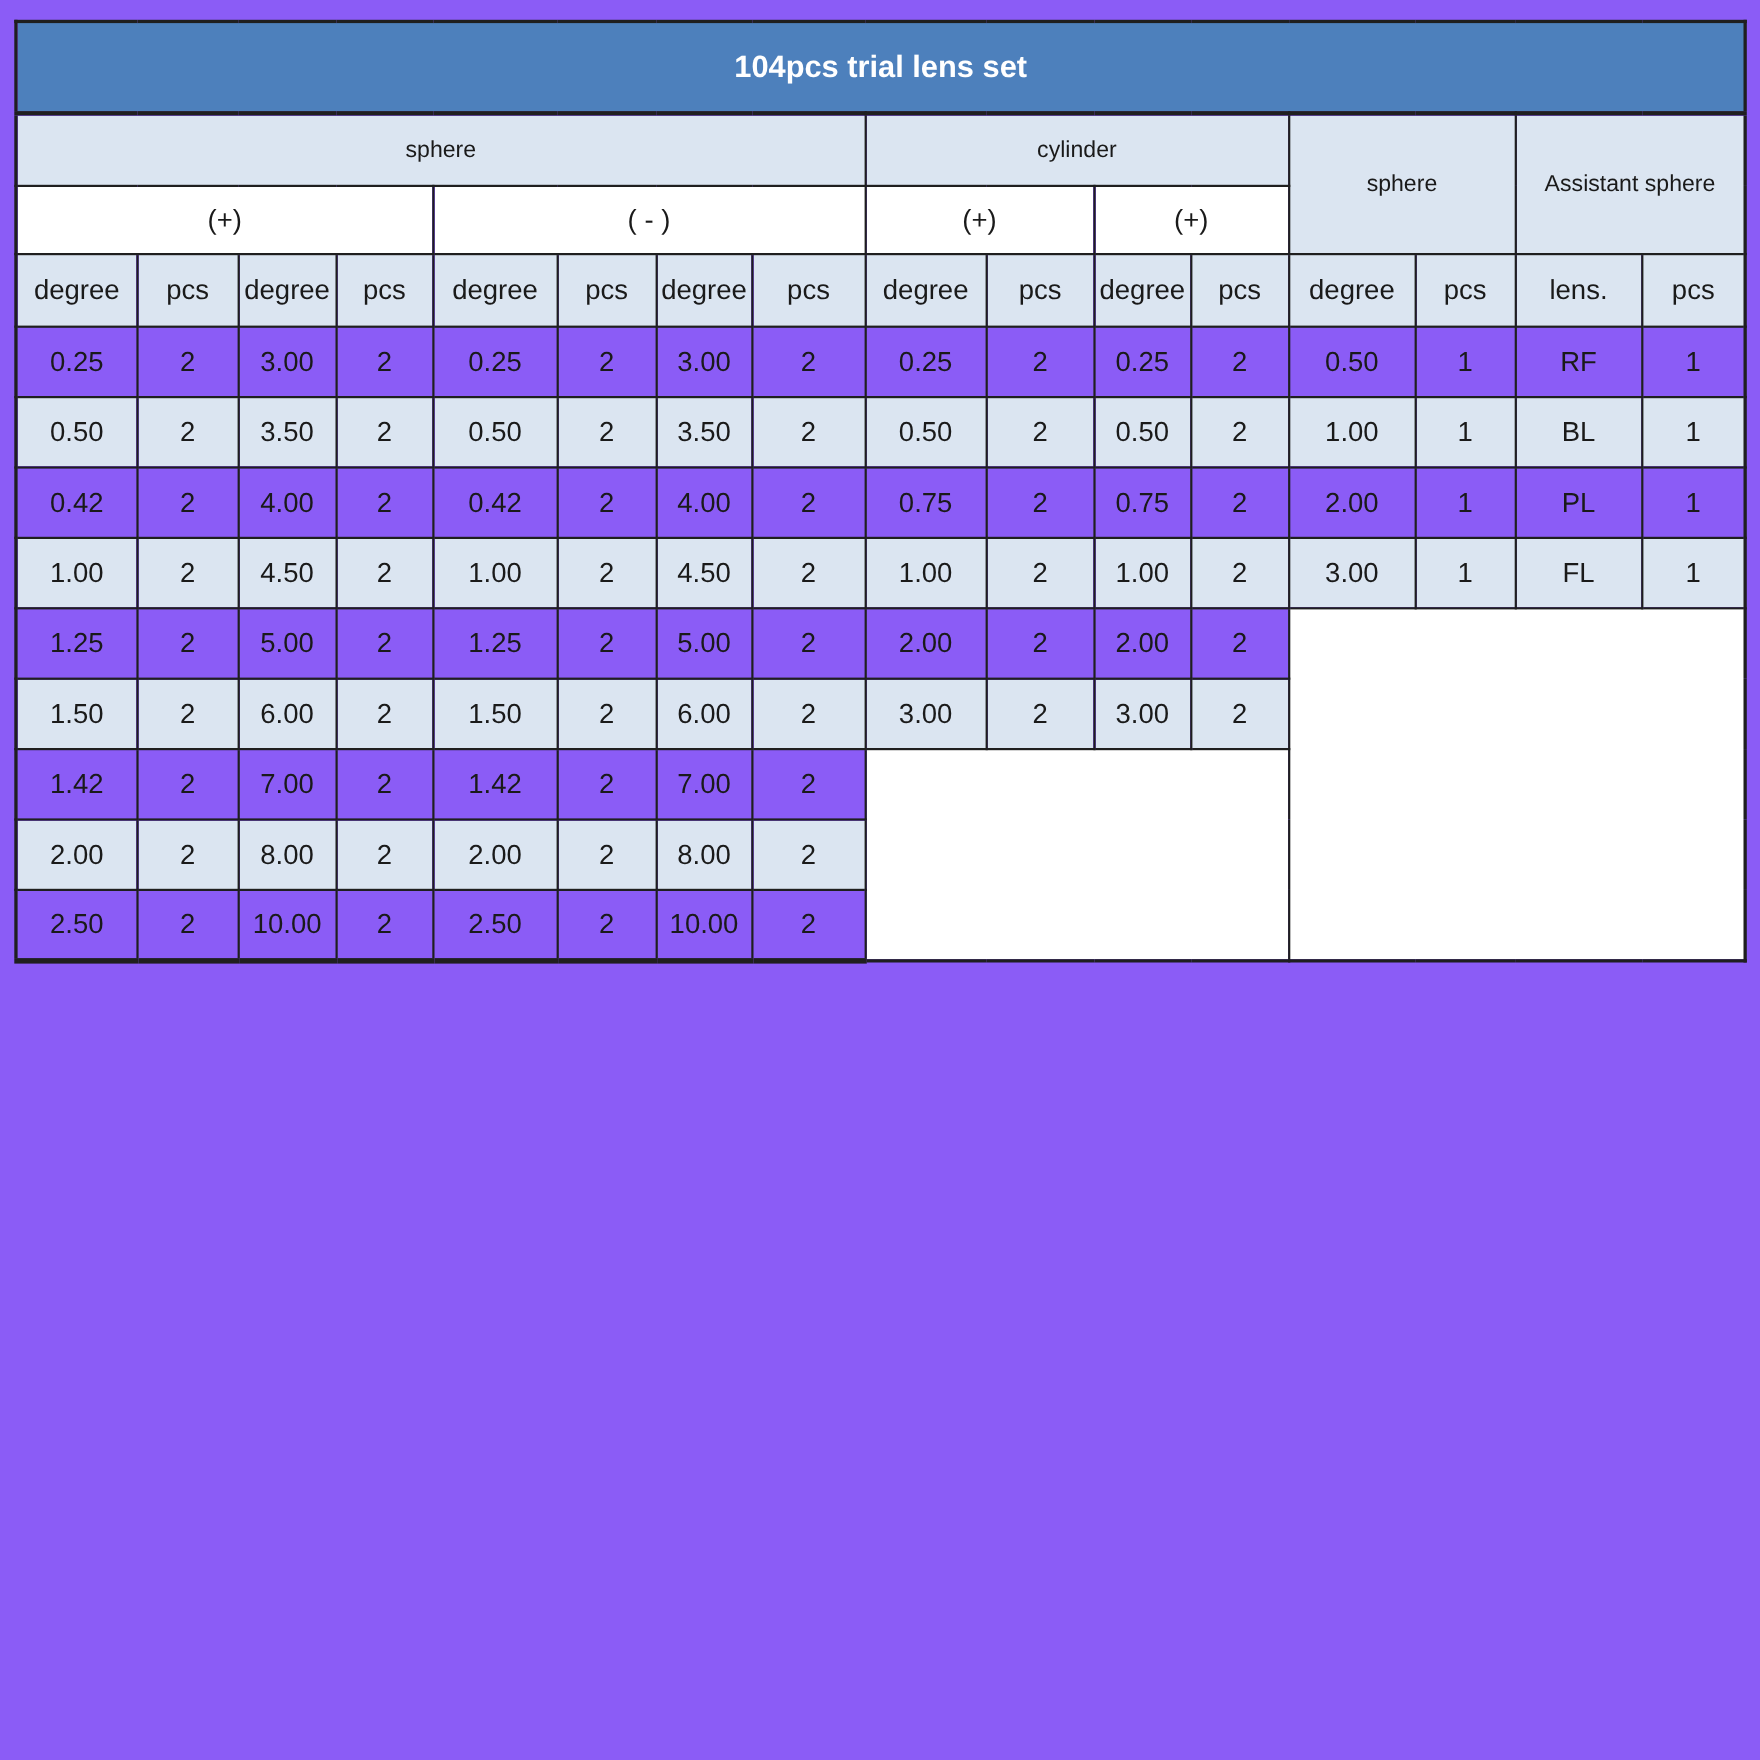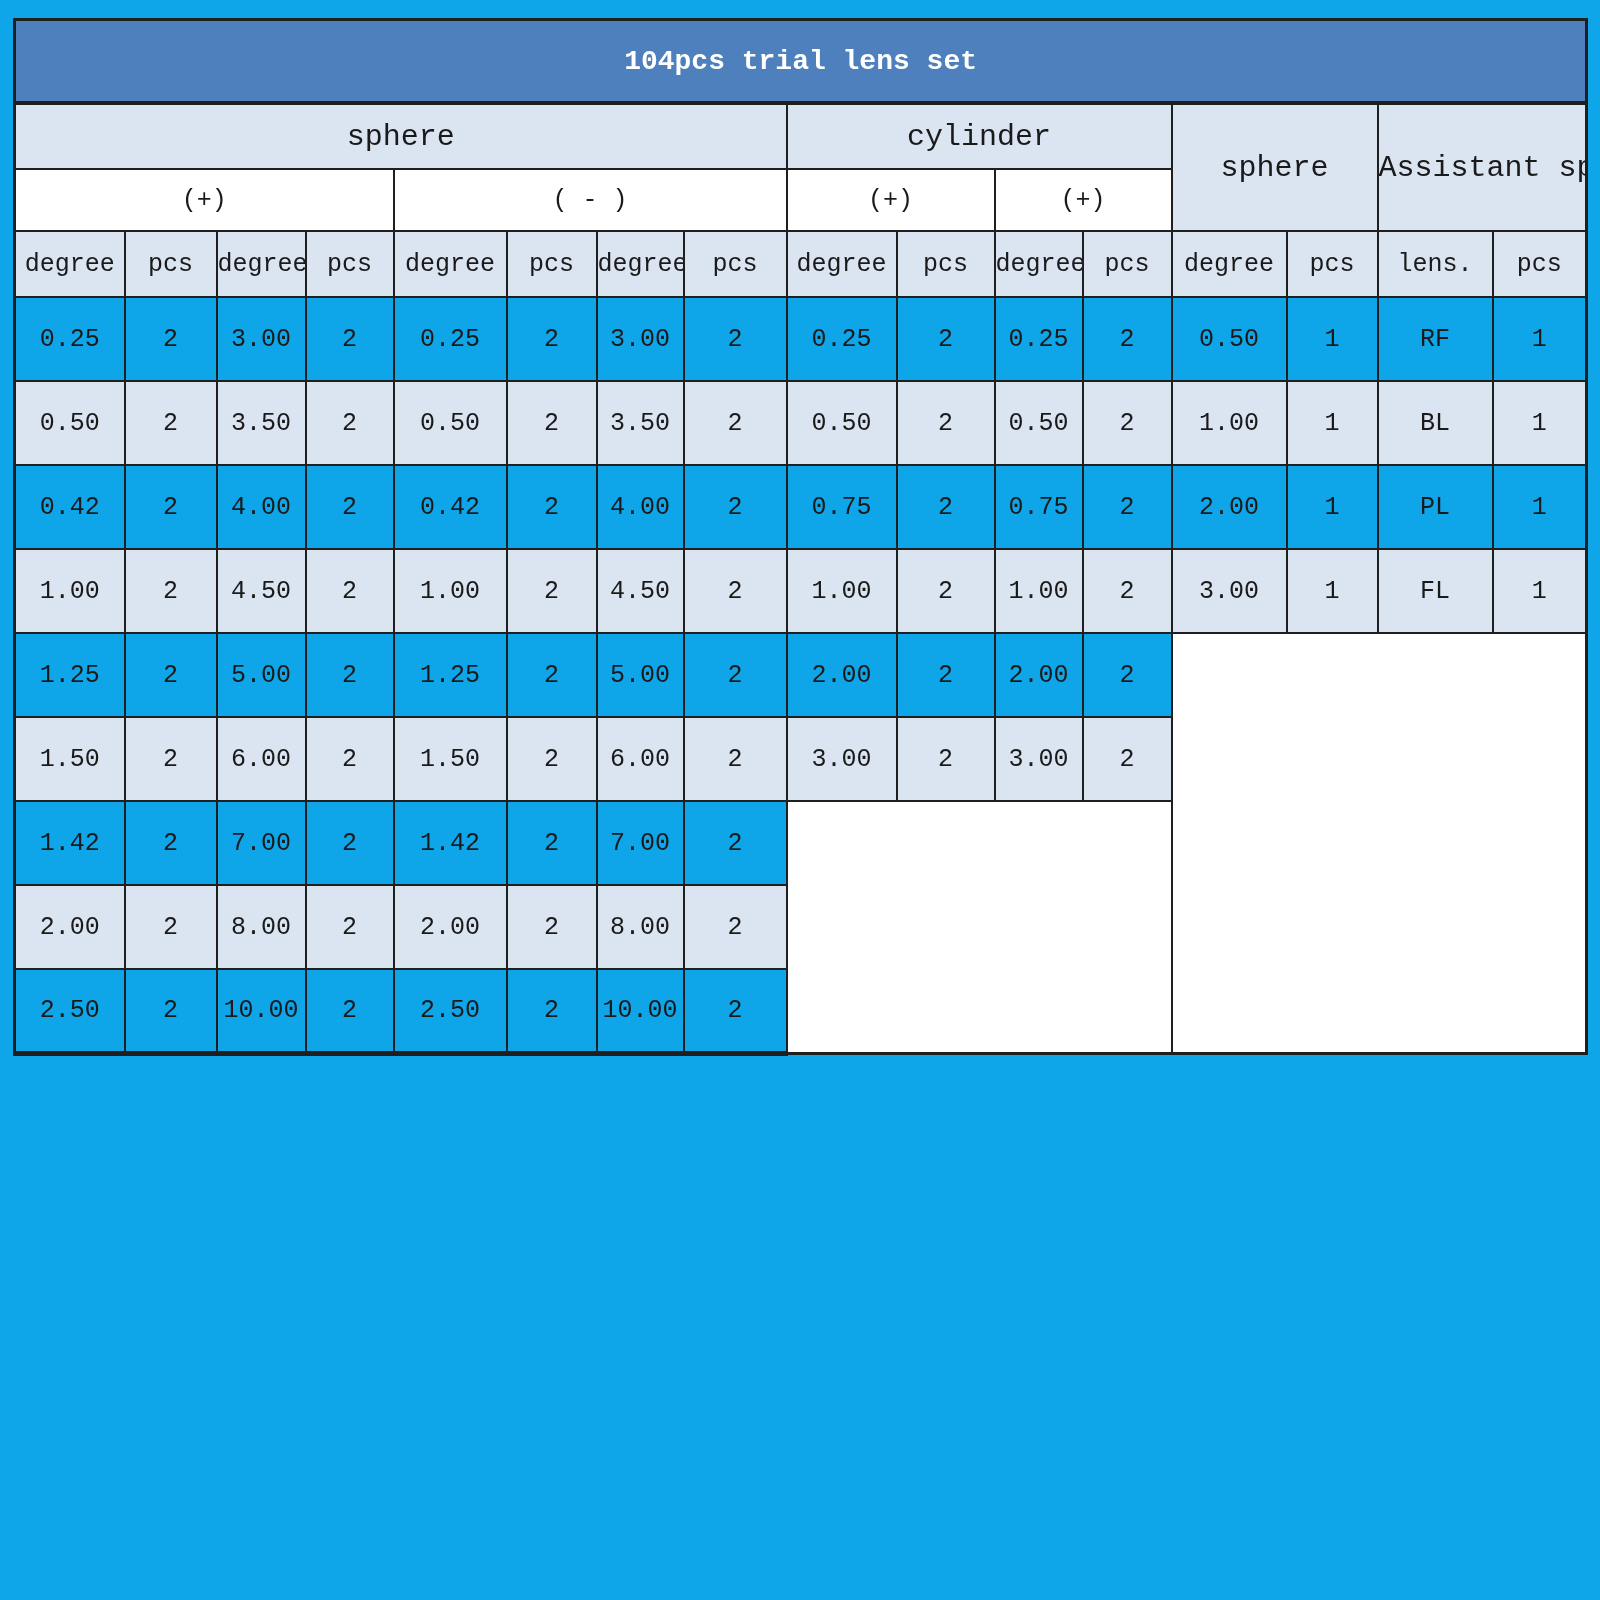--- a/index.html
+++ b/index.html
@@ -1,30 +1,30 @@
 <!DOCTYPE html>
 <html><head>
 <meta charset="utf-8">
 <style>
   html,body{margin:0;padding:0;background:#ffffff;}
-  #page{position:relative;width:1600px;height:1600px;background:#0ea5e9;
-        font-family:Liberation Mono, monospace;color:#1a1a1a;}
+  #page{position:relative;width:1600px;height:1600px;background:#8b5cf6;
+        font-family:Liberation Sans, sans-serif;color:#1a1a1a;}
   table.lens{position:absolute;left:13px;top:18px;width:1572px;
              border-collapse:collapse;table-layout:fixed;
              border:3px solid #1f1f1f;}
   td{border:2px solid #1f1f1f;text-align:center;vertical-align:middle;
      padding:0;font-size:25px;overflow:hidden;white-space:nowrap;}
   td.banner{background:#4d80bc;color:#ffffff;font-weight:bold;font-size:28px;
             height:80px;border-bottom-width:4px;}
-  td.hdr{background:#dbe5f1;font-size:30px;}
+  td.hdr{background:#dbe5f1;font-size:21px;}
   td.lbl{background:#dbe5f1;}
   tr.grp{height:66px;}
   tr.sgn{height:62px;}
   tr.lblrow{height:66px;}
-  tr.data{height:84px;}
+  tr.data{height:64px;}
   tr.alt td{background:#dbe5f1;}
   td.empty{background:#ffffff !important;}
   tr.last td{border-bottom-width:5px;}
   td.sign{background:#ffffff;}
 </style>
 </head>
 <body>
 
 <div id="page">
 <table class="lens">

